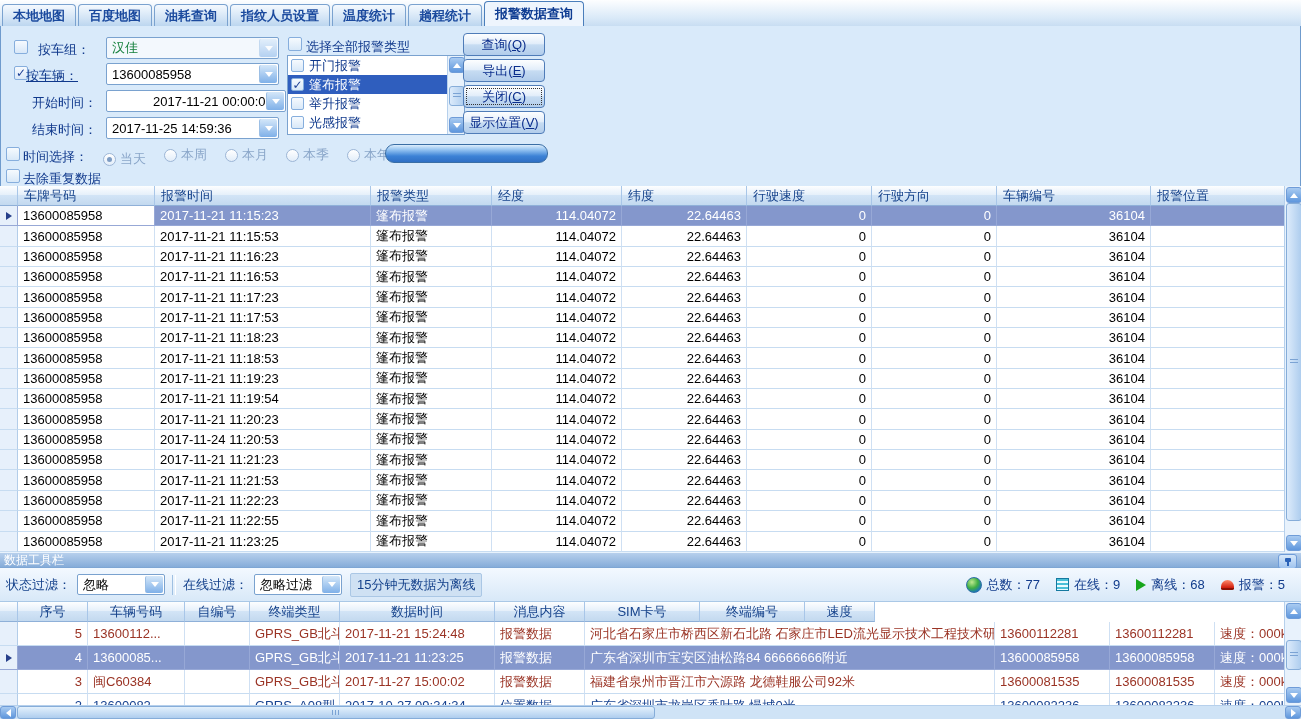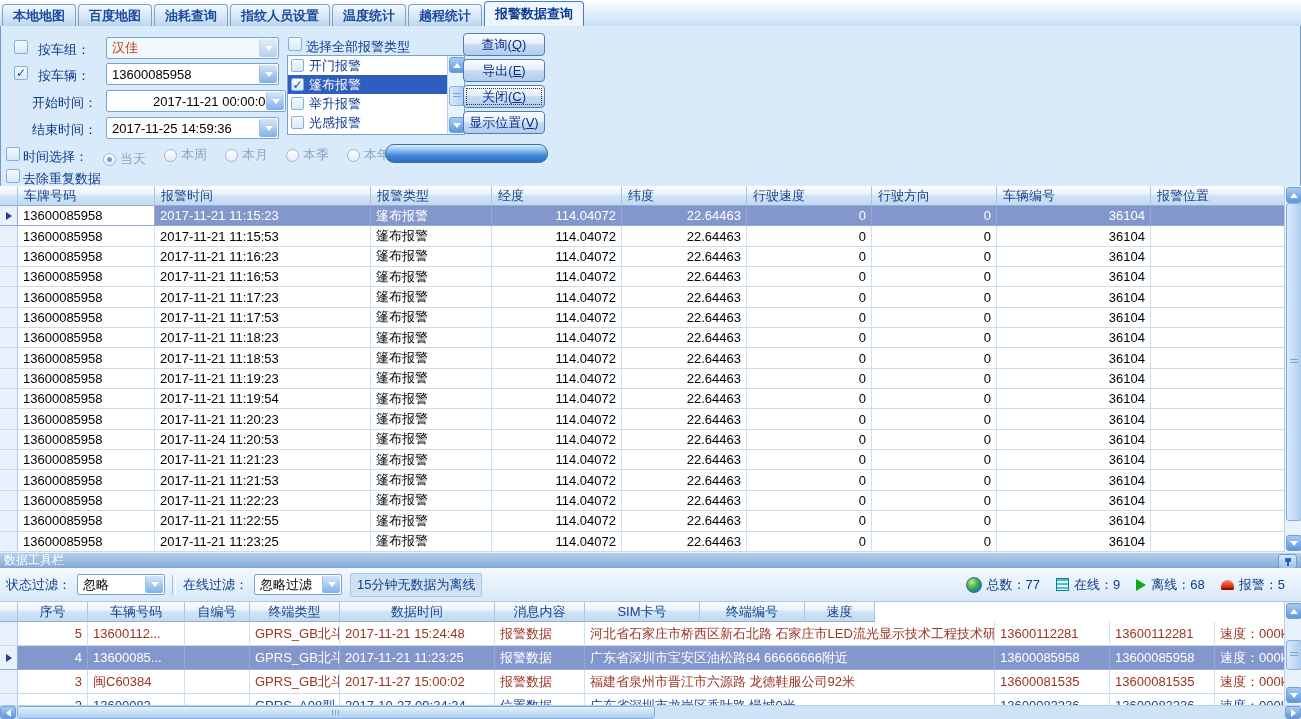--- a/index.html
+++ b/index.html
@@ -15,21 +15,21 @@
   
   .flabel{position:absolute;font-size:13px;color:#10398c;white-space:nowrap;}
   .cb{position:absolute;width:14px;height:14px;box-sizing:border-box;border:1px solid #86aedd;border-radius:2px;
       background:linear-gradient(#f6fafe,#d8e8f8);display:flex;align-items:center;justify-content:center;
       font-size:12px;font-weight:bold;color:#1c3f94;}
   .cb.inline{position:static;flex:none;}
   .combo{position:absolute;height:22px;box-sizing:border-box;background:#fff;border:1px solid #7aa2cf;border-radius:2px;
          font-size:13px;color:#000;display:flex;align-items:center;padding:0 20px 0 5px;white-space:nowrap;overflow:hidden;}
   .combo .arrow{position:absolute;right:1px;top:1px;bottom:1px;width:17px;border-radius:2px;
          background:linear-gradient(#d4e7f9,#7fb0e8);border-left:1px solid #9cbfe5;display:flex;align-items:center;justify-content:center;}
-  .combo.disabled{color:#c2410c;background:#f3f8fd;}
+  .combo.disabled{color:#15803d;background:#f3f8fd;}
   .combo.disabled .arrow{opacity:.55;}
   .chev-down{width:0;height:0;border-left:4px solid transparent;border-right:4px solid transparent;border-top:5px solid #fff;}
   .chev-up{width:0;height:0;border-left:4px solid transparent;border-right:4px solid transparent;border-bottom:5px solid #fff;}
   .chev-left{width:0;height:0;border-top:4px solid transparent;border-bottom:4px solid transparent;border-right:5px solid #fff;}
   .chev-right{width:0;height:0;border-top:4px solid transparent;border-bottom:4px solid transparent;border-left:5px solid #fff;}
   .xpbtn{position:absolute;width:82px;height:23px;box-sizing:border-box;border:1px solid #4f7cb8;border-radius:4px;
          background:linear-gradient(#fdfeff,#e3eefa 45%,#c6dcf2 52%,#b2cdeb);color:#0b2e8c;font-size:13px;
          display:flex;align-items:center;justify-content:center;cursor:default;}
   .xpbtn.focus{outline:1px dotted #333;outline-offset:-4px;}
   
@@ -123,21 +123,21 @@
   <span class="cb" style="left:14px;top:40px;"></span>
   <span class="flabel" style="left:38px;top:41px;">按车组：</span>
   <div class="combo disabled" style="left:106px;top:37px;width:173px;">
     <span>汉佳</span>
     <span class="arrow">
         <span class="chev-down"></span>
       </span>
   </div>
 
   <span class="cb" style="left:14px;top:66px;">✓</span>
-  <span class="flabel" style="left:38px;top:67px;">按车辆：</span>
+  <span class="flabel" style="left:26px;top:67px;text-decoration:underline;">按车辆：</span>
   <div class="combo" style="left:106px;top:63px;width:173px;">
     <span>13600085958</span>
     <span class="arrow">
         <span class="chev-down"></span>
       </span>
   </div>
 
   <span class="flabel" style="left:32px;top:94px;">开始时间：</span>
   <div class="combo" style="left:106px;top:90px;width:180px;padding-left:46px;">
     <span>2017-11-21 00:00:01</span>

